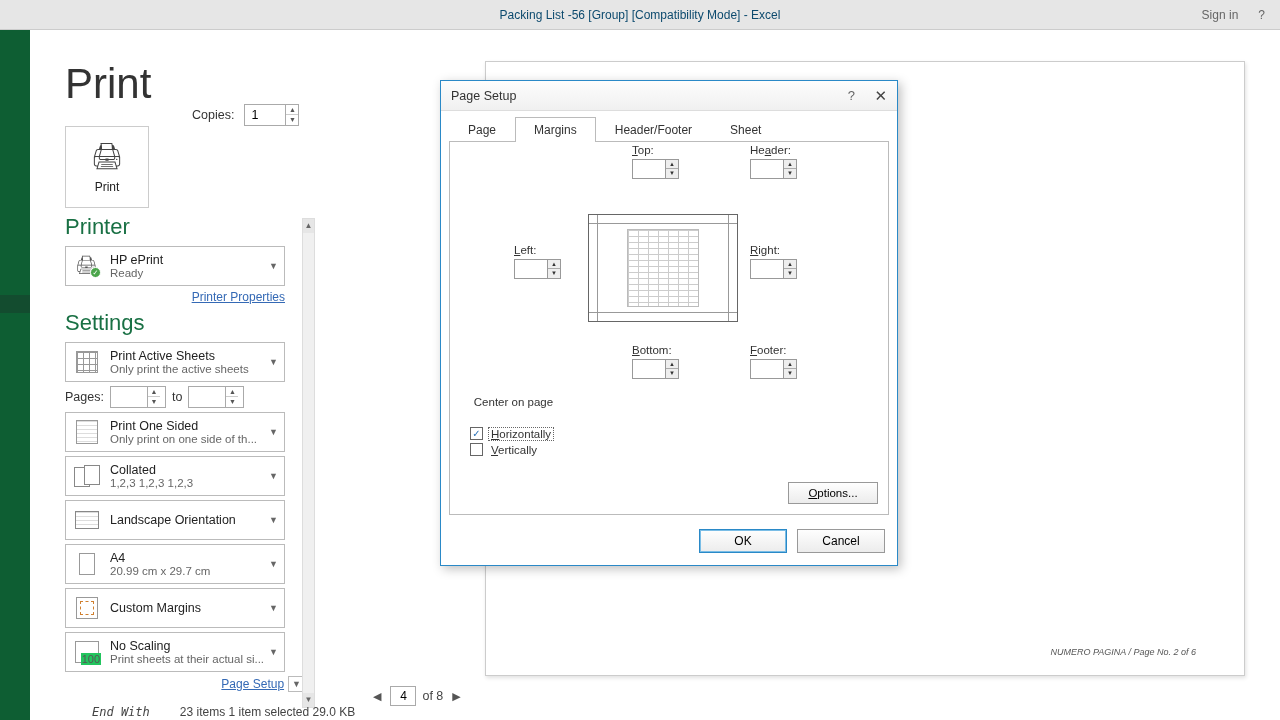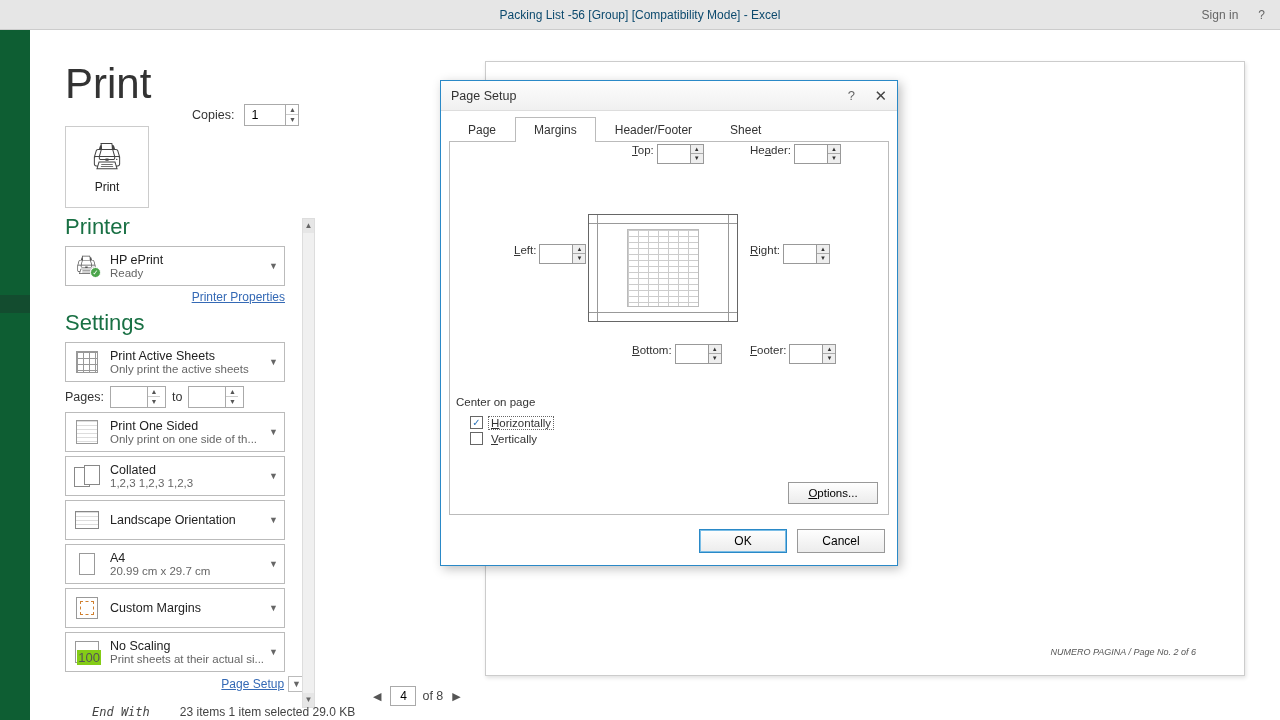--- a/index.html
+++ b/index.html
@@ -52,21 +52,21 @@
 .onesided-icon { width: 22px; height: 24px; border: 1px solid #999; background: linear-gradient(#ddd 1px, transparent 1px); background-size: 100% 4px; }
 .collated-icon { width: 26px; height: 22px; position: relative; }
 .collated-icon::before, .collated-icon::after { content: ''; position: absolute; width: 14px; height: 18px; border: 1px solid #888; background: #fff; }
 .collated-icon::before { left: 0; top: 2px; }
 .collated-icon::after { left: 10px; top: 0; }
 .landscape-icon { width: 24px; height: 18px; border: 1px solid #888; background: repeating-linear-gradient(#ddd 0, #ddd 1px, transparent 1px, transparent 4px); }
 .a4-icon { width: 16px; height: 22px; border: 1px solid #999; }
 .margins-icon { width: 22px; height: 22px; border: 1px solid #999; position: relative; }
 .margins-icon::before { content: ''; position: absolute; left: 3px; top: 3px; right: 3px; bottom: 3px; border: 1px dashed #d08030; }
 .scaling-icon { width: 24px; height: 22px; border: 1px solid #999; position: relative; }
-.scaling-icon .badge { position: absolute; bottom: -3px; right: -3px; font-size: 13px; background: #84cc16; padding: 0 1px; color: #555; }
+.scaling-icon .badge { position: absolute; bottom: -3px; right: -3px; font-size: 11px; background: #22c55e; padding: 0 1px; color: #555; }
 
 .ps-link-row { width: 240px; display: flex; align-items: center; justify-content: flex-end; gap: 4px; margin-top: 2px; }
 .ps-link-row .link { font-size: 12px; color: #3469b5; text-decoration: underline; }
 .ps-link-row .caret { font-size: 9px; color: #666; border: 1px solid #bbb; padding: 2px 3px; }
 
 .scrollbar-v { position: absolute; left: 302px; top: 218px; width: 13px; height: 490px; background: #f0f0f0; border: 1px solid #ddd; }
 .scrollbar-v .up, .scrollbar-v .down { height: 14px; font-size: 8px; text-align: center; line-height: 14px; color: #666; background: #e6e6e6; }
 .scrollbar-v .down { position: absolute; bottom: 0; width: 100%; }
 
 .preview-area { position: absolute; left: 485px; top: 61px; width: 760px; height: 615px; border: 1px solid #ccc; background: #fff; box-shadow: 1px 2px 4px rgba(0,0,0,0.12); }
@@ -84,37 +84,37 @@
 .dialog .dtitle { height: 30px; background: linear-gradient(#fdfdfd, #f0f0f0); border-bottom: 1px solid #ddd; display: flex; align-items: center; padding: 0 10px; position: relative; font-size: 12.5px; color: #333; }
 .dialog .dtitle .help { position: absolute; right: 42px; color: #666; font-size: 13px; cursor: pointer; }
 .dialog .dtitle .close { position: absolute; right: 10px; color: #444; font-size: 15px; cursor: pointer; }
 
 .tabs { display: flex; padding: 6px 8px 0 8px; }
 .tab { padding: 5px 18px; font-size: 12px; color: #333; border: 1px solid transparent; border-bottom: none; cursor: pointer; }
 .tab.active { border-color: #bbb; background: #fff; position: relative; z-index: 2; }
 
 .tab-body { border: 1px solid #bbb; margin: 0 8px 8px 8px; padding: 14px 16px 12px 16px; position: relative; margin-top: -1px; height: 374px; }
 
-.margin-field { position: absolute; display: flex; flex-direction: row; align-items: flex-start; gap: 3px; }
+.margin-field { position: absolute; display: flex; flex-direction: column; align-items: flex-start; gap: 3px; }
 .margin-field label { font-size: 11.5px; color: #333; }
 .margin-field label u { text-decoration: underline; }
 .margin-spinner { display: flex; border: 1px solid #999; height: 20px; background: #fff; }
 .margin-spinner input { border: none; width: 32px; padding: 0 5px; font-size: 11.5px; outline: none; margin-top: 32px; }
 .margin-spinner .arrows { display: flex; flex-direction: column; width: 13px; border-left: 1px solid #999; }
 .margin-spinner .arrows span { height: 9px; font-size: 6px; line-height: 9px; text-align: center; color: #333; background: #eee; cursor: pointer; }
 .margin-spinner .arrows span:first-child { border-bottom: 1px solid #aaa; }
 
 .page-diagram { position: absolute; left: 138px; top: 72px; width: 150px; height: 108px; border: 1px solid #666; background: #fff; }
 .page-diagram .inner { position: absolute; left: 38px; top: 14px; right: 38px; bottom: 14px; }
 .page-diagram .grid { width: 100%; height: 100%; background: repeating-linear-gradient(#ccc 0, #ccc 1px, transparent 1px, transparent 6px), repeating-linear-gradient(90deg, #ccc 0, #ccc 1px, transparent 1px, transparent 10px); border: 1px solid #bbb; }
 .page-diagram .hline { position: absolute; left: 0; right: 0; height: 1px; background: #999; }
 .page-diagram .vline { position: absolute; top: 0; bottom: 0; width: 1px; background: #999; }
 
 .center-group { position: absolute; left: 6px; top: 254px; font-size: 11.5px; color: #333; }
-.center-group .title { margin-bottom: 8px; }
+.center-group .title { margin-bottom: 19px; text-align: right; }
 .center-group .chk { display: flex; align-items: center; gap: 6px; margin-left: 14px; margin-bottom: 3px; }
 .center-group .chk .box { width: 13px; height: 13px; border: 1px solid #666; display: flex; align-items: center; justify-content: center; font-size: 10px; color: #2a72b8; }
 .center-group .chk .label { padding: 0 2px; }
 .center-group .chk.focused .label { outline: 1px dotted #666; }
 
 .options-btn { position: absolute; right: 10px; bottom: 10px; width: 90px; height: 22px; border: 1px solid #999; background: linear-gradient(#fefefe, #ececec); font-size: 11.5px; cursor: pointer; }
 
 .dialog-buttons { display: flex; justify-content: flex-end; gap: 10px; padding: 6px 12px 12px 12px; }
 .dialog-buttons button { width: 88px; height: 24px; font-size: 12px; border: 1px solid #999; background: linear-gradient(#fefefe, #ececec); cursor: pointer; }
 .dialog-buttons button.primary { border: 1px solid #2a89c7; box-shadow: inset 0 0 0 1px #7abde6; }

